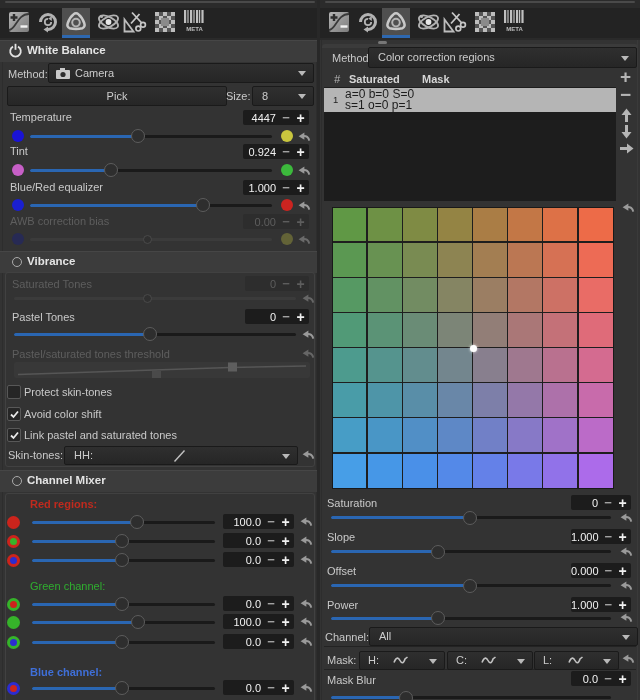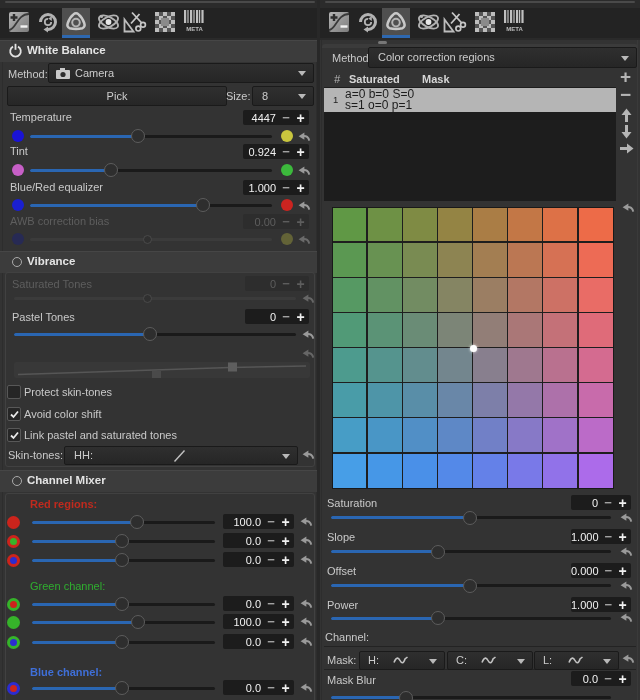--- a/index.html
+++ b/index.html
@@ -213,20 +213,21 @@
         <span class="mi">−</span>
         <span class="pl">+</span>
       </div>
       <div class="trk" style="left:14px;top:332.5px;width:282px;background:#1a1a1a"></div>
       <div class="fill" style="left:14px;top:332.5px;width:136px"></div>
       <div class="knob" style="left:143.0px;top:327.0px;width:14px;height:14px;background:#2e2e2e;border:1.5px solid #5d5d5d"></div>
       <svg class="rst" style="left:301px;top:329px" width="14" height="11" viewBox="0 0 14 11">
         <path d="M12.2,9.6 C11.8,6.4 9.2,4.4 6.1,5.0" fill="none" stroke="#9a9a9a" stroke-width="2"></path>
         <polygon points="7.4,1.6 1.6,5.3 7.4,8.7" fill="#9a9a9a"></polygon>
       </svg>
+      <div class="lbl dis" style="left:12px;top:348px">Pastel/saturated tones threshold</div>
       <svg class="rst" style="left:301px;top:348px" width="14" height="11" viewBox="0 0 14 11">
         <path d="M12.2,9.6 C11.8,6.4 9.2,4.4 6.1,5.0" fill="none" stroke="#666" stroke-width="2"></path>
         <polygon points="7.4,1.6 1.6,5.3 7.4,8.7" fill="#666"></polygon>
       </svg>
       <div style="position:absolute;left:14px;top:362px;width:296px;height:16px;background:#383838;border-radius:2px"></div>
 <svg style="position:absolute;left:14px;top:362px" width="296" height="16" viewBox="0 0 296 16">
 <path d="M4,12.5 L216,5.5 L292,4" stroke="#565656" stroke-width="1.5" fill="none"></path>
 <rect x="214" y="0.5" width="9" height="9" fill="#5e5e5e"></rect>
 <rect x="138" y="9" width="9" height="7" fill="#4a4a4a"></rect>
       </svg>
@@ -569,20 +570,24 @@
         <span class="pl">+</span>
       </div>
       <div class="trk" style="left:11px;top:616.5px;width:280px;background:#1a1a1a"></div>
       <div class="fill" style="left:11px;top:616.5px;width:107px"></div>
       <div class="knob" style="left:111.0px;top:611.0px;width:14px;height:14px;background:#2e2e2e;border:1.5px solid #5d5d5d"></div>
       <svg class="rst" style="left:299px;top:612px" width="14" height="11" viewBox="0 0 14 11">
         <path d="M12.2,9.6 C11.8,6.4 9.2,4.4 6.1,5.0" fill="none" stroke="#9a9a9a" stroke-width="2"></path>
         <polygon points="7.4,1.6 1.6,5.3 7.4,8.7" fill="#9a9a9a"></polygon>
       </svg>
       <div class="lbl" style="left:5px;top:631px">Channel:</div>
+      <div class="combo" style="left:49px;top:627px;width:267px;height:17px">
+        <span style="position:absolute;left:9px;top:2px">All</span>
+        <span class="carr"></span>
+      </div>
       <div style="position:absolute;left:4px;top:646px;width:312px;height:1px;background:#232323"></div>
       <div style="position:absolute;left:4px;top:669px;width:312px;height:1px;background:#232323"></div>
       <div class="lbl" style="left:7px;top:654px">Mask:</div>
       <div class="combo" style="left:39px;top:651px;width:84px;height:17px">
         <span style="position:absolute;left:8px;top:2px">H:</span>
         <svg width="16" height="9" viewBox="0 0 16 9" style="position:absolute;left:33px;top:4px">
           <path d="M1,6.5 C3.5,0.5 5.5,1.5 7,4.5 C8.5,7.5 10.5,8 12,3 L14.5,1" fill="none" stroke="#c2c2c2" stroke-width="1.6"></path>
         </svg>
         <span class="carr"></span>
       </div>

